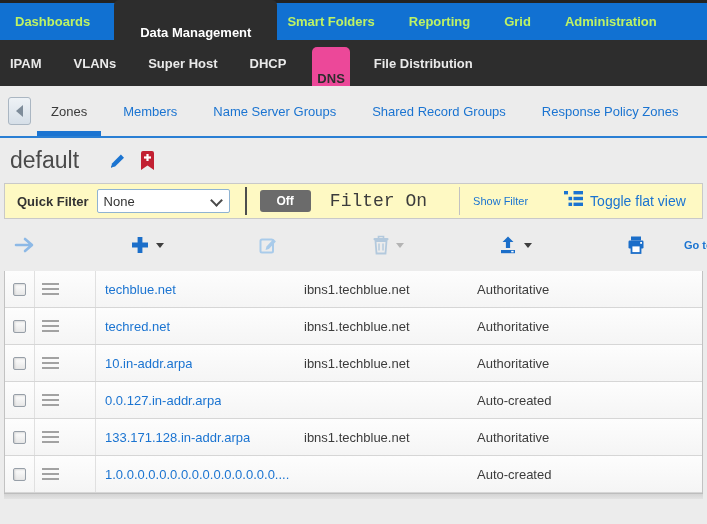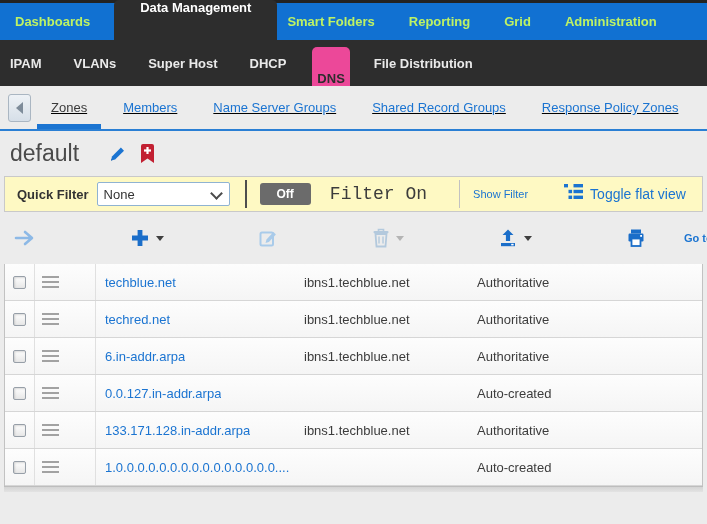--- a/index.html
+++ b/index.html
@@ -6,37 +6,37 @@
   html,body { width:707px; height:524px; overflow:hidden;
     font-family:"Liberation Sans", sans-serif; background:#ececec; }
 
   
   .top-strip { height:3px; background:#232323; }
   .nav-blue { height:37px; background:#1171d2; display:flex; align-items:center;
     padding-left:15px; position:relative; }
   .nav-blue .nav-item { color:#bef264; font-size:13px; font-weight:bold;
     margin-right:34px; cursor:pointer; white-space:nowrap; }
   .nav-tab-dark { background:#2d2d2d; border-radius:5px 5px 0 0; height:40px;
-    margin-top:-3px; display:flex; align-items:flex-start; padding:0 26px;
+    margin-top:-3px; display:flex; align-items:flex-end; padding:0 26px;
     margin-left:-10px; margin-right:10px; cursor:pointer; }
   .nav-tab-dark span { color:#fff; font-size:13px; font-weight:bold; }
 
   
   .nav-dark { height:46px; background:#2d2d2d; display:flex; align-items:stretch;
     padding-left:10px; }
   .nav-dark .sub-item { color:#eaeaea; font-size:13px; font-weight:bold;
     display:flex; align-items:center; margin-right:32px; cursor:pointer; white-space:nowrap; }
   .nav-tab-white { align-self:flex-end; height:39px; background:#ec4899;
     border-radius:5px 5px 0 0; display:flex; align-items:flex-end; padding:0 5px;
     margin-right:24px; margin-left:-6px; cursor:pointer; }
   .nav-tab-white span { color:#2d2d2d; font-size:13px; font-weight:bold; }
 
   
-  .view-tabs { height:45px; background:#ececec; border-bottom:2px solid #2a7fd4;
-    display:flex; align-items:stretch; padding-left:8px;text-decoration:underline; }
+  .view-tabs { height:52px; background:#ececec; border-bottom:2px solid #2a7fd4;
+    display:flex; align-items:stretch; padding-left:8px; }
   .back-btn { width:23px; height:28px; align-self:center; margin-right:6px;
     background:linear-gradient(#eef2f6,#d6dfe8); border:1px solid #aab6c2;
     border-radius:3px; display:flex; align-items:center; justify-content:center; cursor:pointer; }
   .chev-left { width:0; height:0; border-top:6px solid transparent;
     border-bottom:6px solid transparent; border-right:7px solid #7e8c9a; }
   .vtab { display:flex; align-items:center; padding:0 14px; font-size:13px;
     color:#1b74d1; cursor:pointer; white-space:nowrap; margin-right:8px; }
   .vtab.active { color:#3a3a3a; box-shadow:inset 0 -5px 0 #1b74d1; }
 
   
@@ -291,21 +291,21 @@
           <input type="checkbox" style="">
         </div>
       <div class="cell c-handle">
           <span class="drag">
             <i></i>
             <i></i>
             <i></i>
           </span>
         </div>
       <div class="cell c-name">
-          <a class="name-link">6.in-addr.arpa</a>
+          <a class="name-link">10.in-addr.arpa</a>
         </div>
       <div class="cell c-gps">ibns1.techblue.net</div>
       <div class="cell c-type">Authoritative</div>
       <div class="cell c-comment"></div>
     </div>
 
     <div class="row">
       <div class="cell c-check">
           <input type="checkbox" style="">
         </div>

